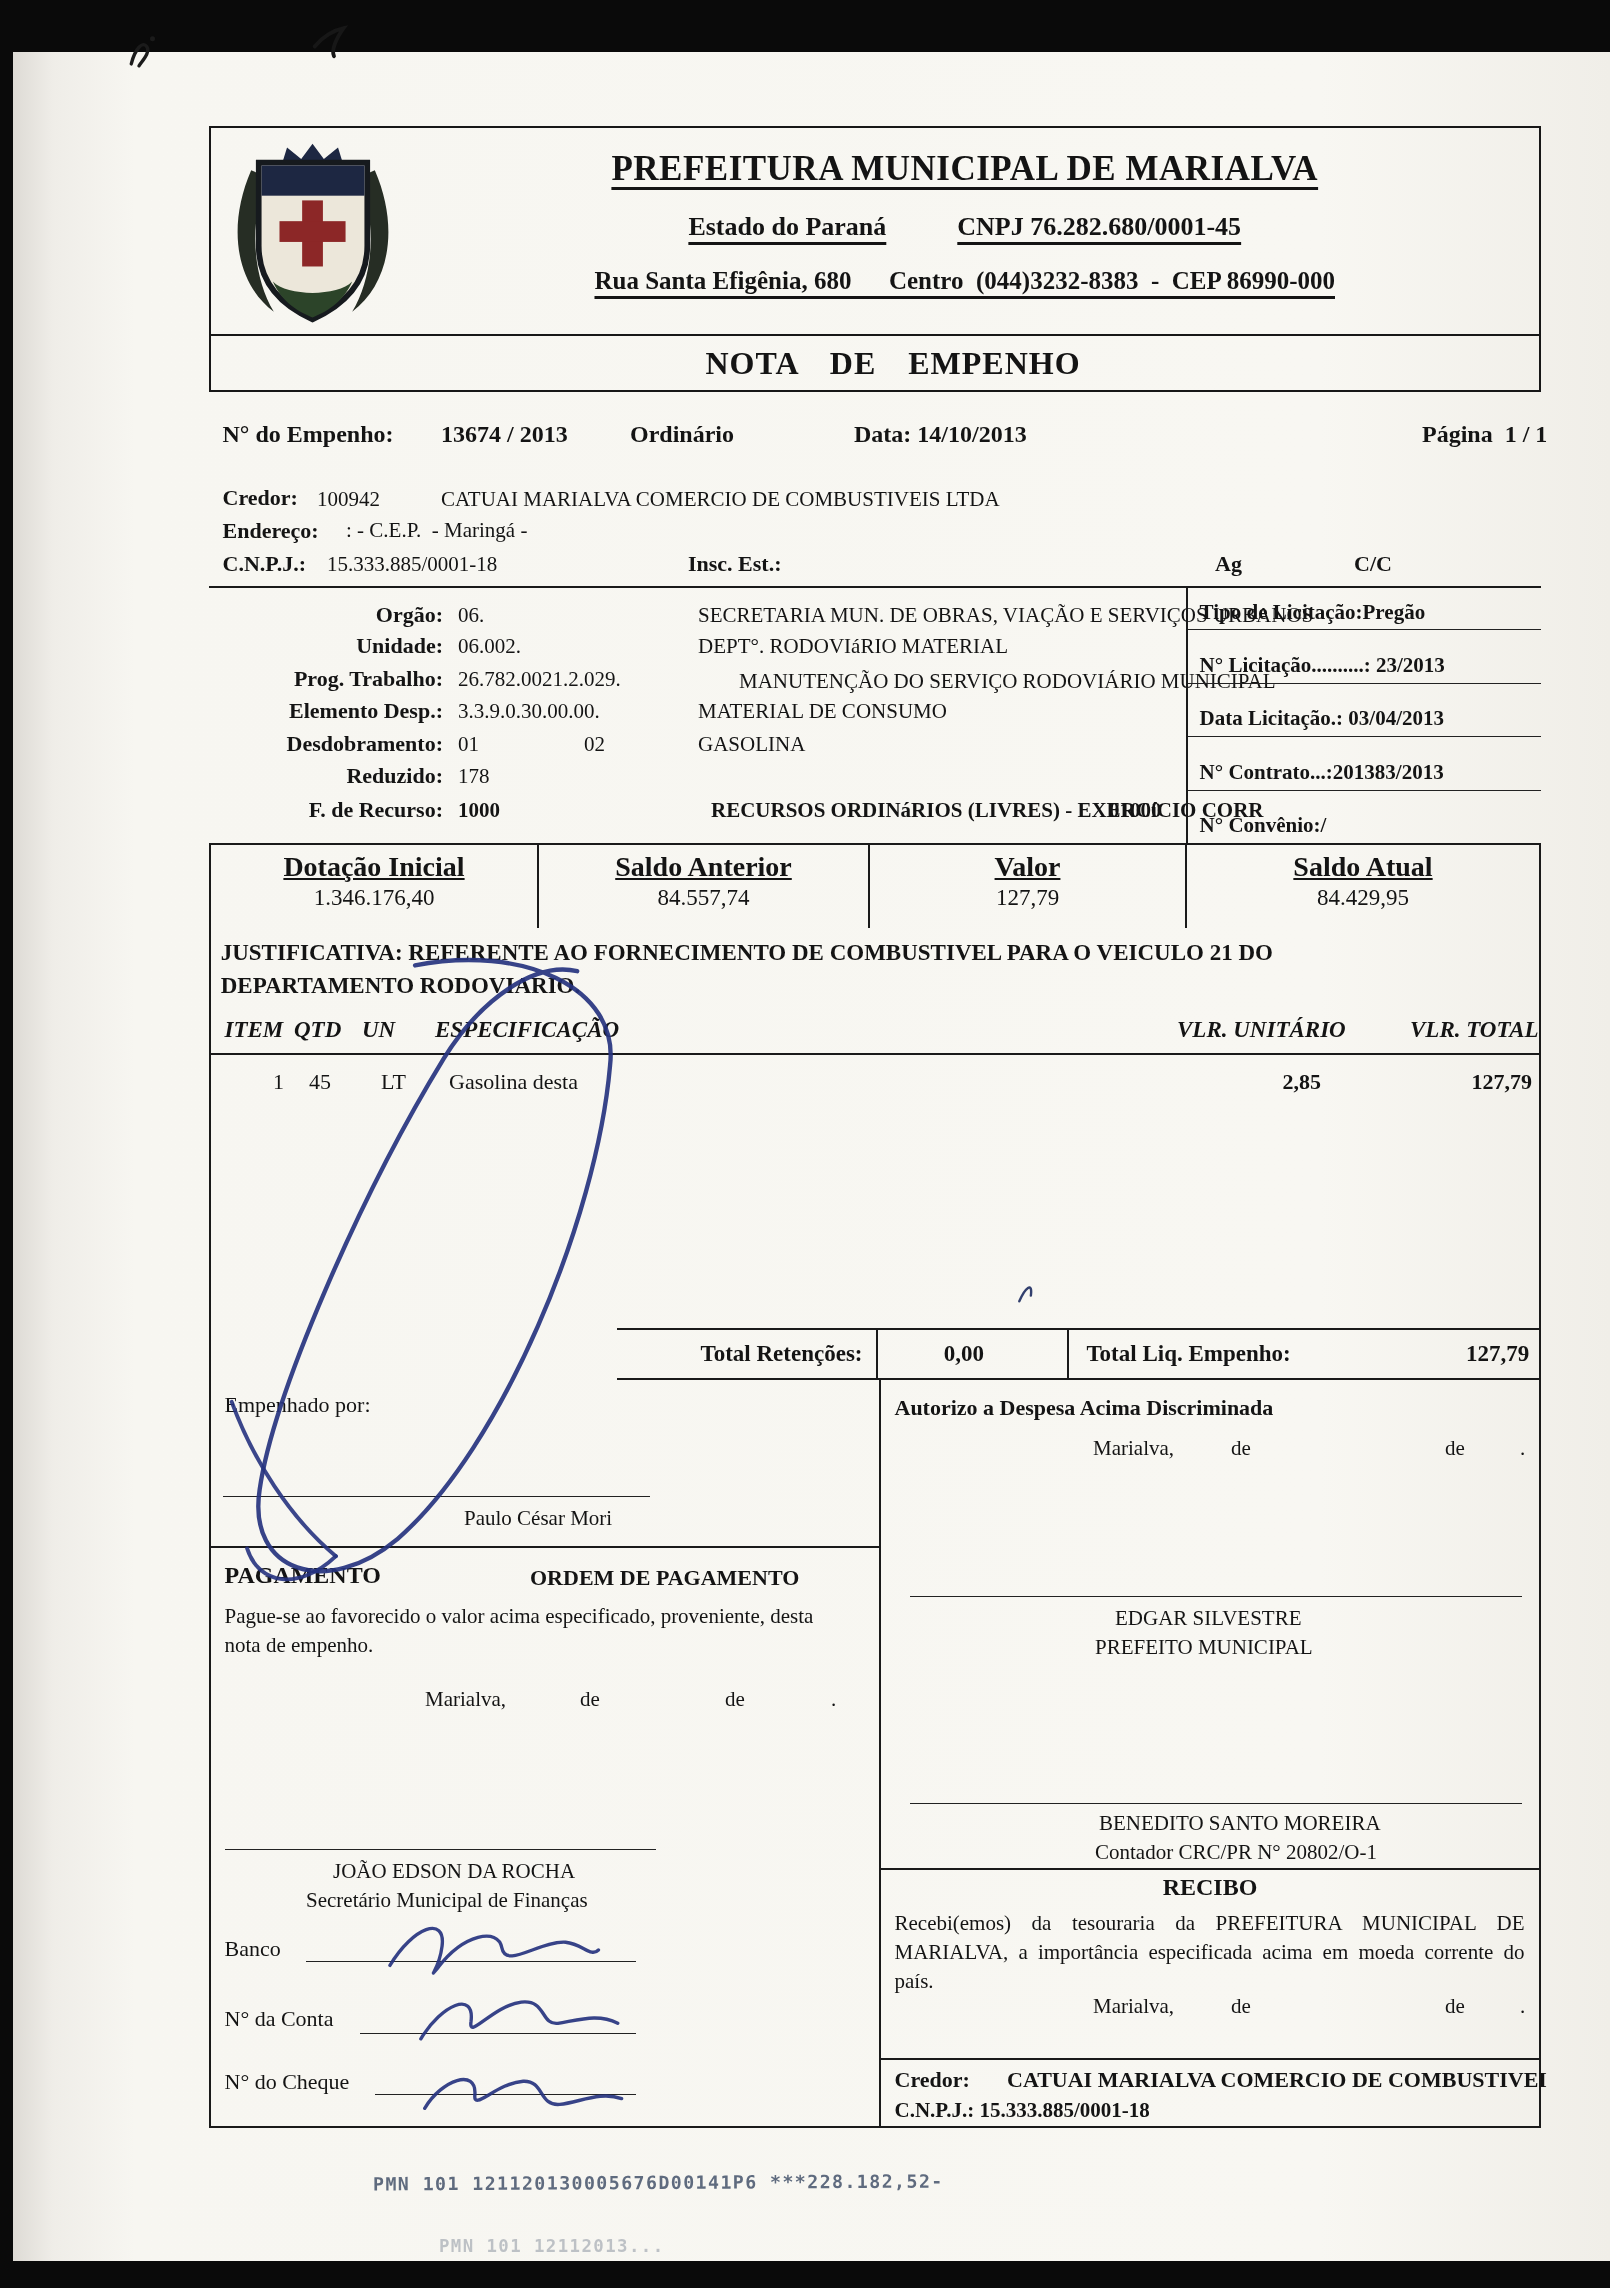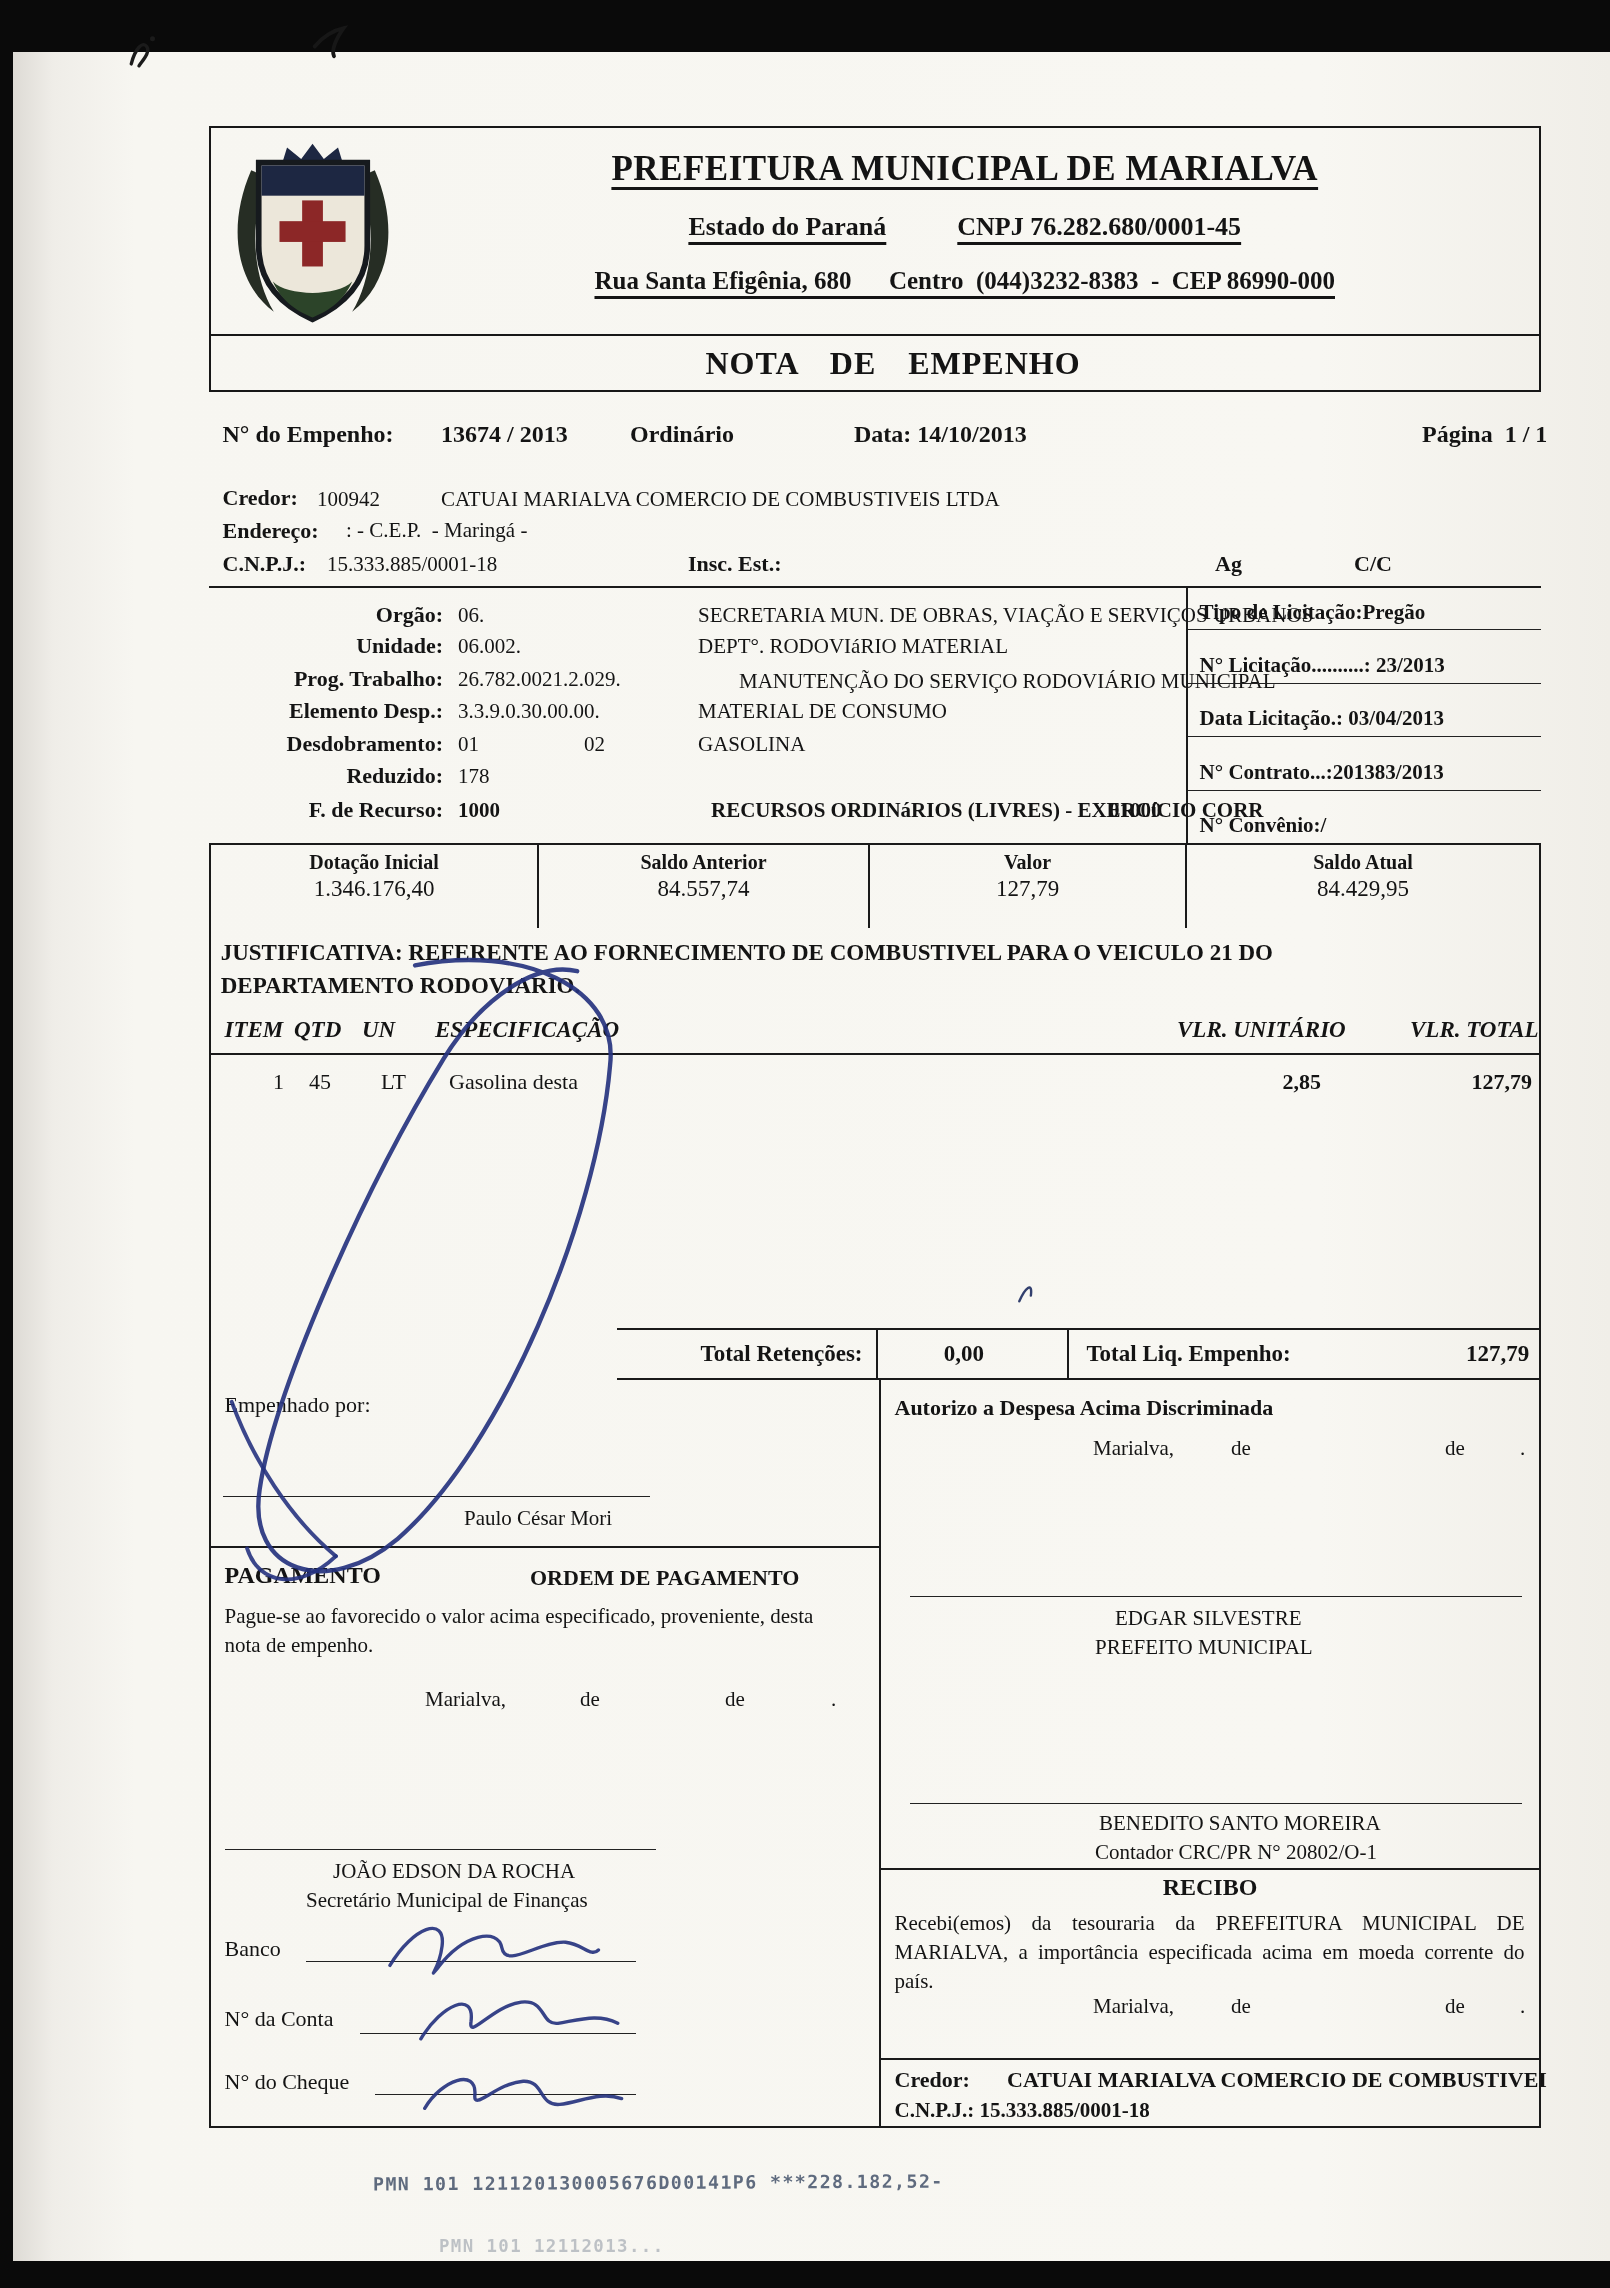--- a/index.html
+++ b/index.html
@@ -33,21 +33,21 @@
   .sec-class { height:255px; }
   .lbl { left:0; width:234px; text-align:right; font-weight:bold; font-size:22px; }
   .licit-box { position:absolute; right:0; top:0; bottom:0; width:355px; border-left:2.9px solid #1a1a1a; display:flex; flex-direction:column;gap:11px; }
   .licit-row { flex:1; border-bottom:1.9px solid #222; padding:11.6px 0 0 11.6px; font-weight:bold; font-size:21px; white-space:nowrap; }
   .licit-row:last-child { border-bottom:none; }
 
   .lowerbox { border:2.9px solid #1a1a1a; border-top:2.9px solid #1a1a1a; }
   .sec-dotacao { height:83px; display:flex; }
   .dot-col { padding-top:5.8px; text-align:center; }
   .dot-col + .dot-col { border-left:2.9px solid #1a1a1a; }
-  .dot-label { font-size:20px; font-weight:bold; }
+  .dot-label { font-size:28px; font-weight:bold;text-decoration:underline; }
   .dot-value { font-size:23px; margin-top:1.9px; }
 
   .sec-justif { height:81px; padding:7.7px 0 0 9.7px; }
   .justif-line { font-size:23px; font-weight:bold; line-height:33px; white-space:nowrap; }
 
   .sec-items { height:319px; }
   .items-rule { position:absolute; left:0; right:0; top:44px; border-top:2.9px solid #1a1a1a; }
   .th { font-size:23px; font-weight:bold; font-style:italic; }
 
   .sec-totais { height:52px; }

